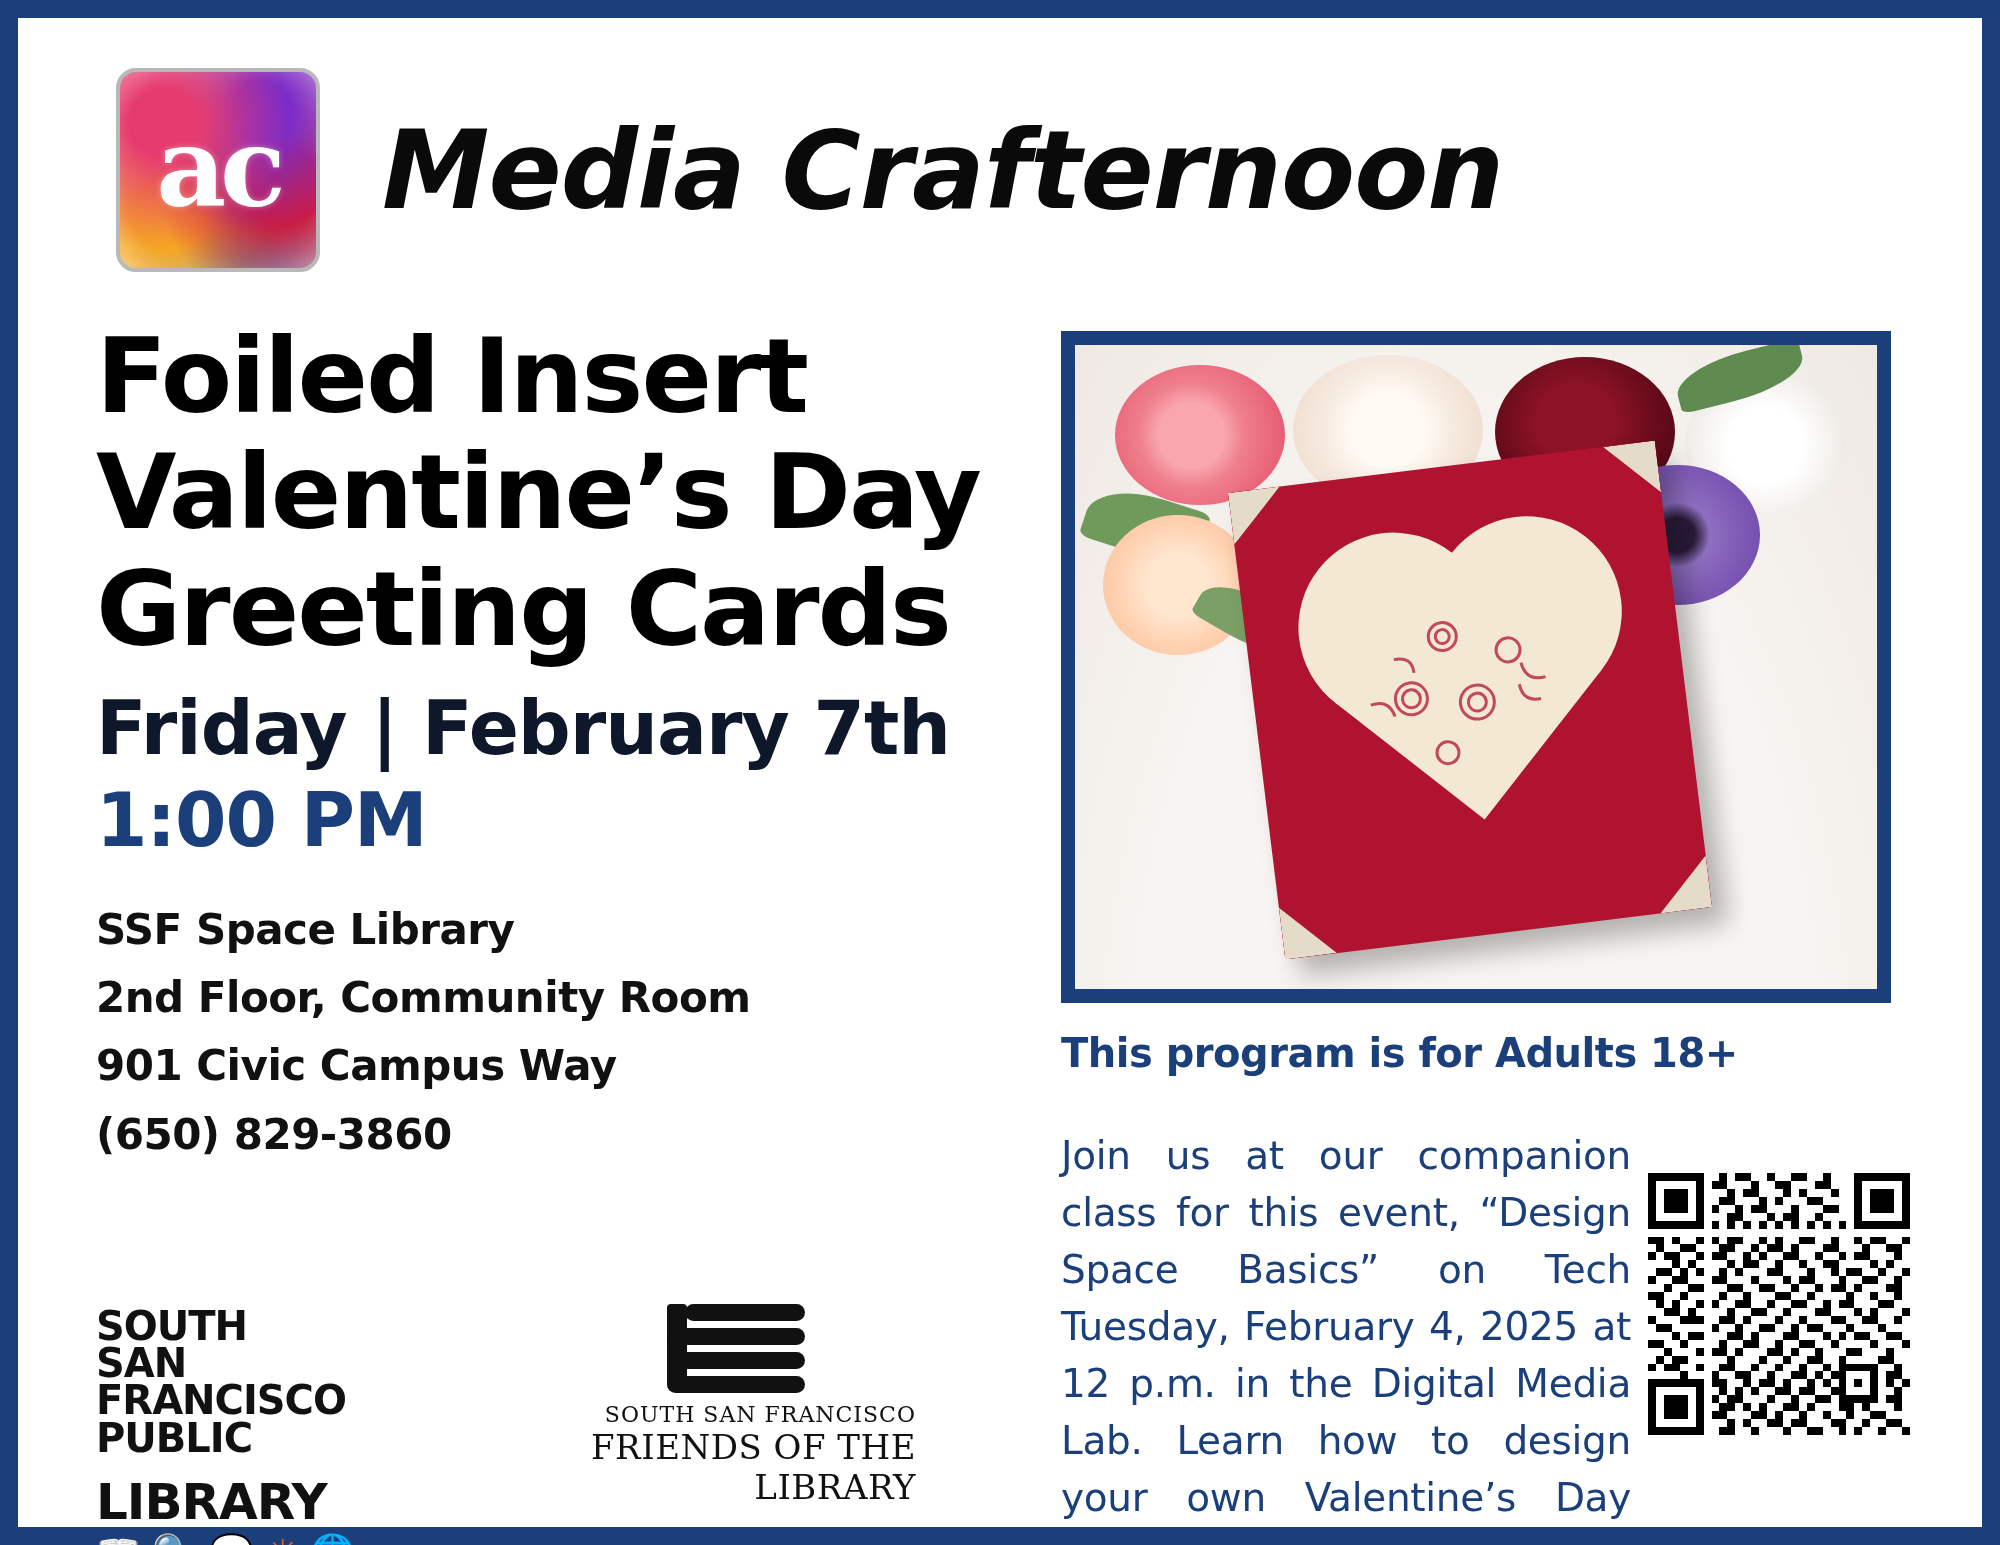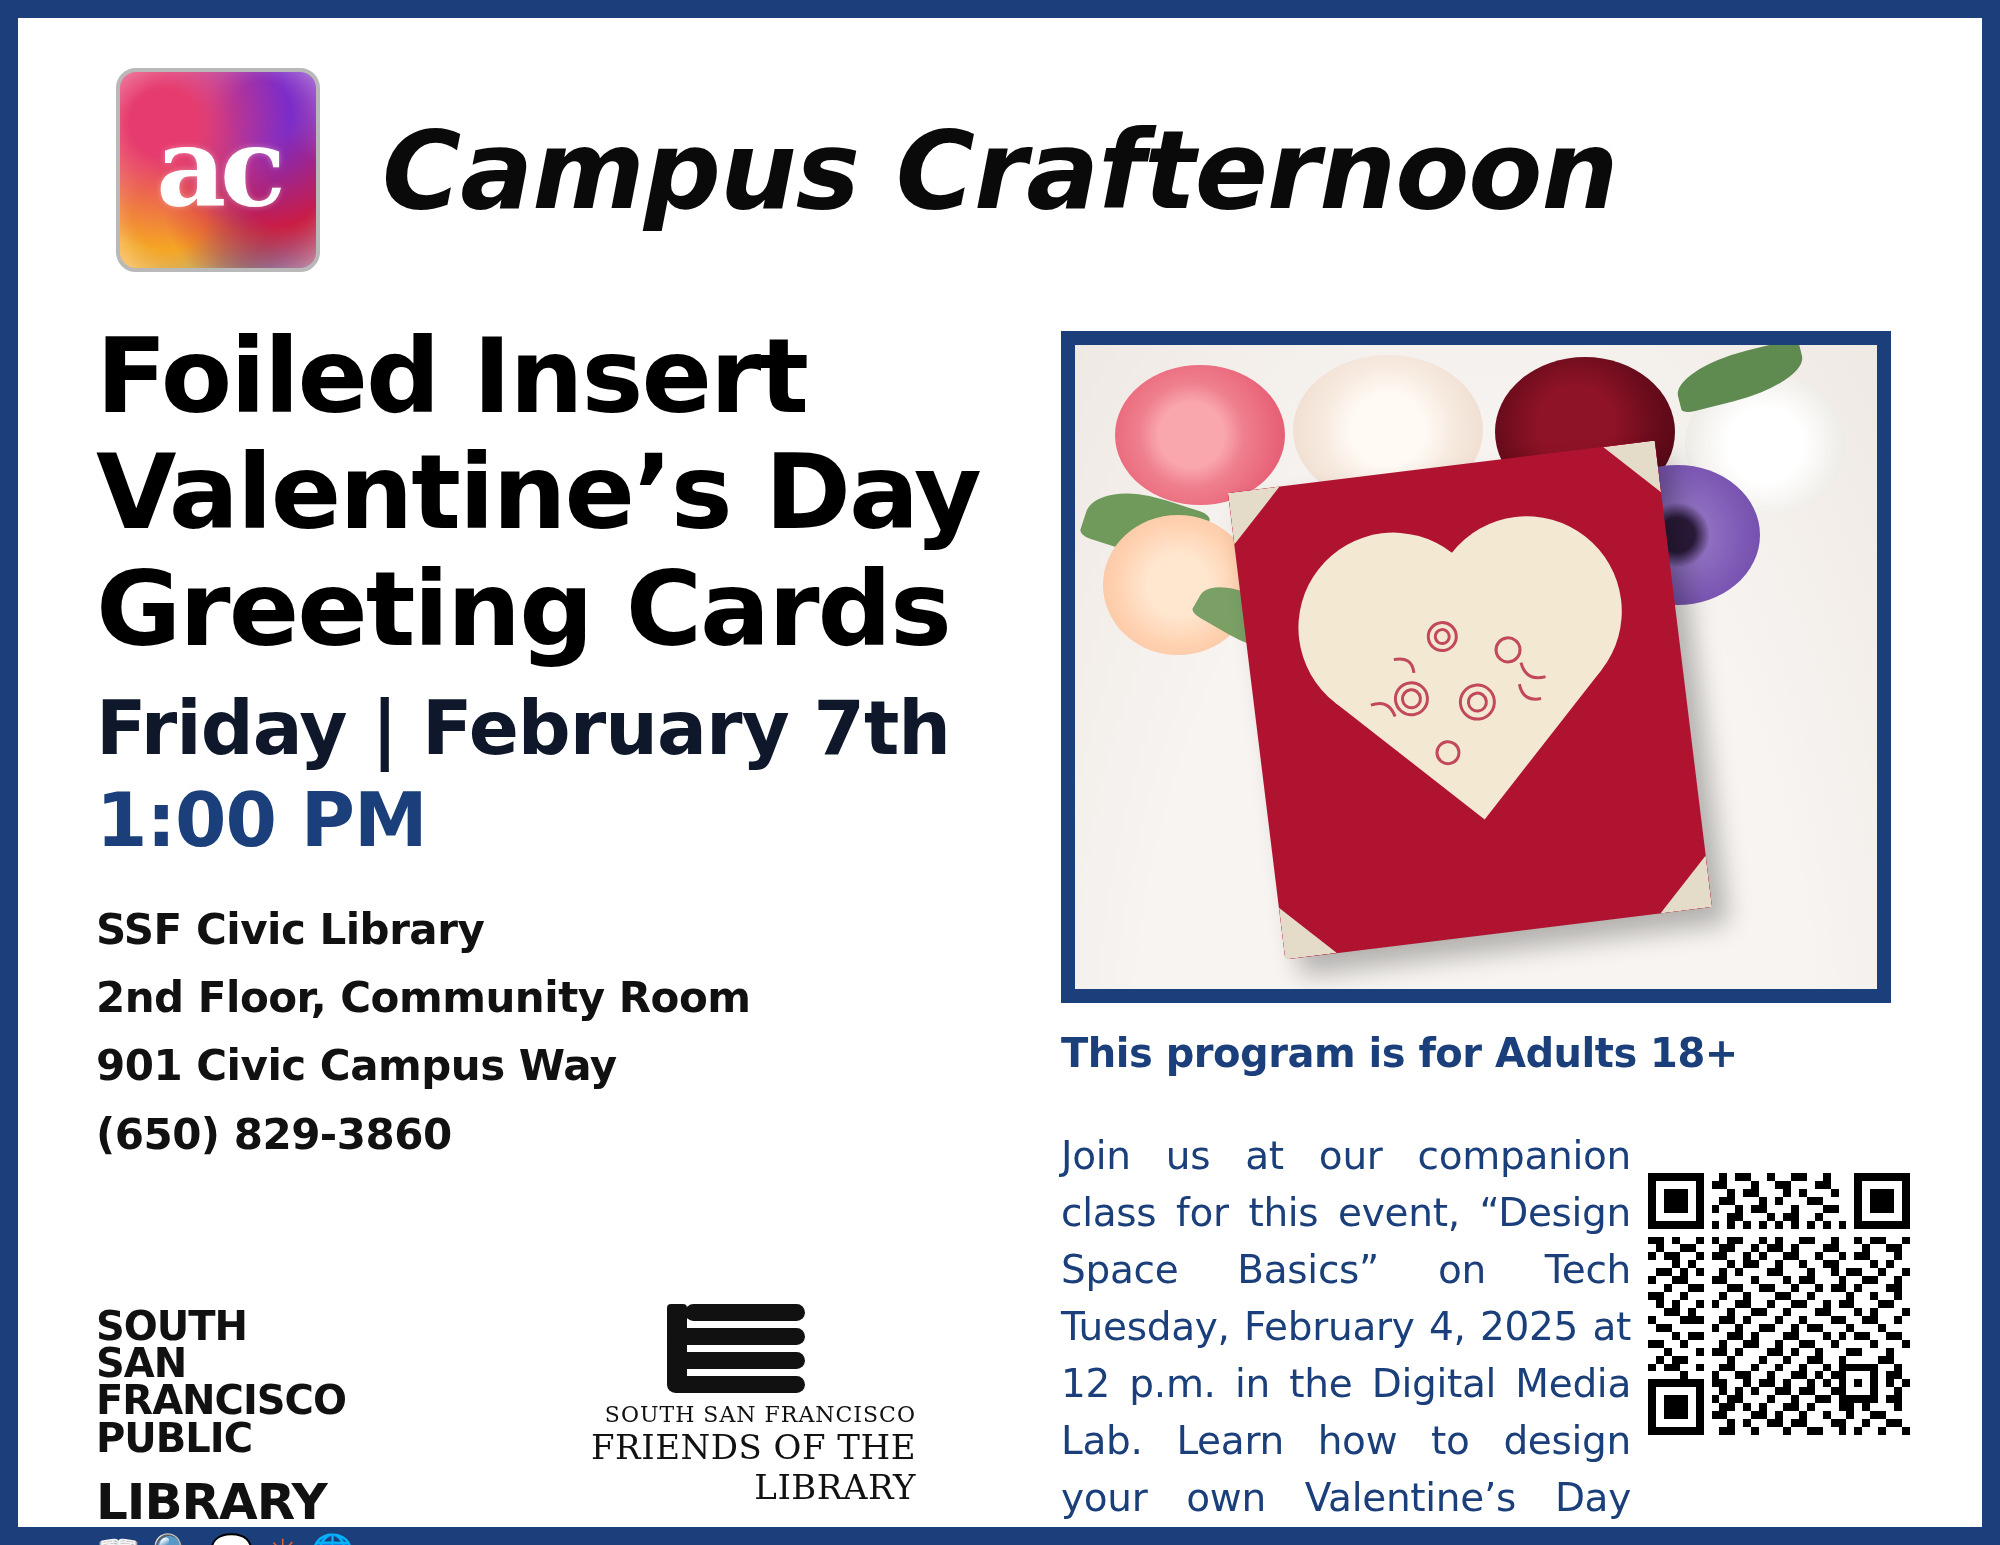--- a/index.html
+++ b/index.html
@@ -303,32 +303,32 @@
 </style>
 </head>
 <body>
 
 <div class="poster">
 
   <div class="header">
     <div class="ac-logo">
       <div class="ac-text">ac</div>
     </div>
-    <div class="header-title">Campus Crafternoon</div>
+    <div class="header-title">Media Crafternoon</div>
   </div>
 
   <div class="left-col">
     <div class="event-title">
       <div>Foiled Insert</div>
       <div>Valentine’s Day</div>
       <div>Greeting Cards</div>
     </div>
     <div class="event-date">Friday | February 7th</div>
     <div class="event-time">1:00 PM</div>
-    <div class="venue-line">SSF Civic Library</div>
+    <div class="venue-line">SSF Space Library</div>
     <div class="venue-line">2nd Floor, Community Room</div>
     <div class="venue-line">901 Civic Campus Way</div>
     <div class="venue-line">(650) 829-3860</div>
   </div>
 
   <div class="logos-row">
 
     <div class="ssfpl-logo">
       <div class="word w1">SOUTH</div>
       <div class="word w2">SAN</div>

